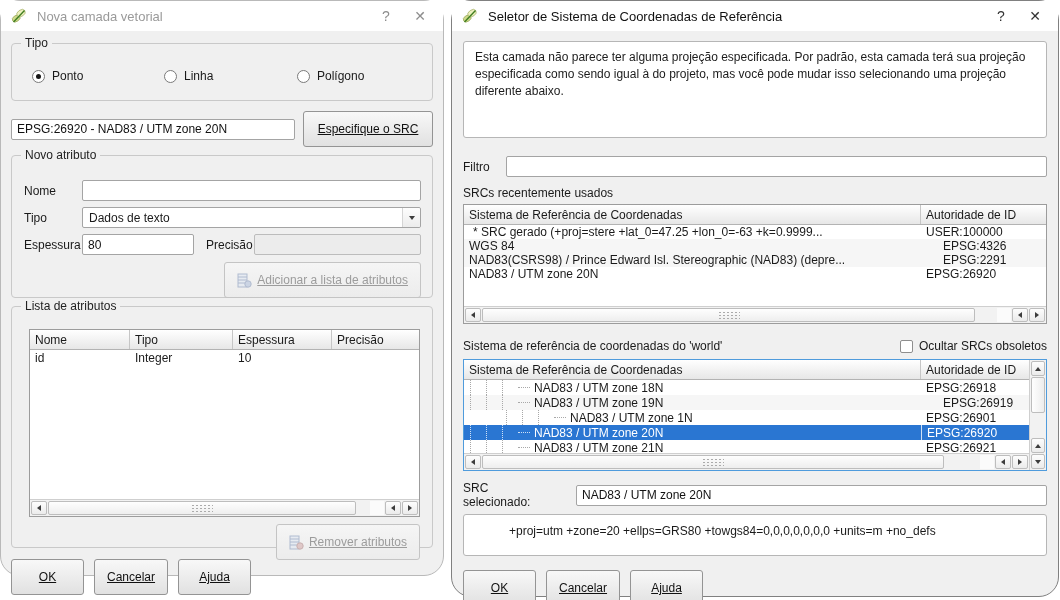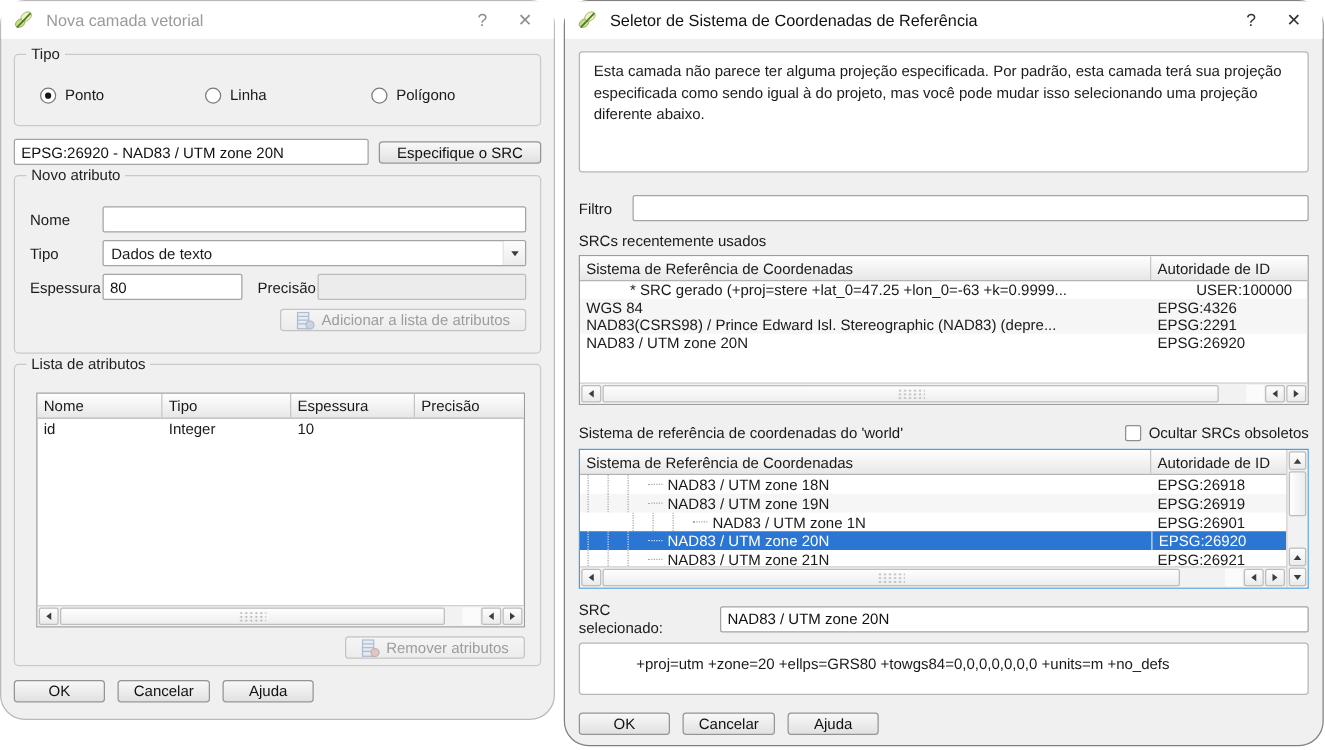--- a/index.html
+++ b/index.html
@@ -42,36 +42,36 @@
   .input { background: #fff; border: 1px solid #a4a4a4; border-radius: 2px; height: 21px;
            padding: 0 5px; font-family: "Liberation Sans", sans-serif; font-size: 12px; color: #111; width: 100%; }
   .input.disabled { background: #ececec; border-color: #bcbcbc; }
 
   .combo { background: #fff; border: 1px solid #a4a4a4; border-radius: 2px; height: 21px;
            display: flex; align-items: center; justify-content: space-between; padding-left: 6px; }
   .combo .arrow-box { width: 18px; align-self: stretch; display: flex; align-items: center; justify-content: center;
                       background: linear-gradient(#fdfdfd,#ececec); border-left: 1px solid #d5d5d5; border-radius: 0 2px 2px 0; }
 
   
-  .btn { height: 18px; padding: 4px 12px; background: linear-gradient(#f8f8f8,#e1e1e1);
+  .btn { height: 36px; padding: 4px 12px; background: linear-gradient(#f8f8f8,#e1e1e1);
          border: 1px solid #949494; border-radius: 3px; display: inline-flex; align-items: center;
-         justify-content: center; gap: 5px; font-size: 12px; color: #111; white-space: nowrap; }
+         justify-content: center; gap: 5px; font-size: 12px; color: #111; white-space: nowrap; text-decoration: underline; }
   .btn.disabled { background: linear-gradient(#f5f5f5,#ececec); border-color: #c4c4c4; color: #9c9c9c; }
 
   
   .tbl { background: #fff; border: 1px solid #9c9c9c; display: flex; flex-direction: row; overflow: hidden; }
   .tmain { flex: 1; display: flex; flex-direction: column; min-width: 0; }
   .thead { display: flex; height: 20px; flex: 0 0 auto;
            background: linear-gradient(#ffffff,#e7e7e7); border-bottom: 1px solid #b3b3b3; }
   .th { display: flex; align-items: center; padding: 0 5px; border-right: 1px solid #c6c6c6; overflow: hidden; white-space: nowrap; }
   .th:last-child { border-right: none; }
   .rows { flex: 1; overflow: hidden; display: flex; flex-direction: column; }
   .tr { display: flex; flex: 0 0 auto; align-items: stretch; white-space: nowrap; }
   .tc { display: flex; align-items: center; padding: 0 5px; overflow: hidden; }
-  .tr.alt { background: #f6f6f6; }
+  .tr.alt { background: #f6f6f6; gap: 17px; }
   .tr.sel { background: #2a76d2; color: #fff; }
 
   
   .gv { width: 16px; align-self: stretch; border-left: 1px dotted #a8a8a8; flex: 0 0 auto; }
   .gh { width: 12px; height: 7px; border-bottom: 1px dotted #a8a8a8; margin-bottom: 7px; flex: 0 0 auto; }
   .tr .name-cell { padding: 0; }
   .tr .name-cell .cell-text { padding: 0 4px; overflow: hidden; text-overflow: ellipsis; }
 
   
   .hscroll { height: 17px; flex: 0 0 auto; background: #f2f2f2; border-top: 1px solid #cfcfcf;
@@ -279,21 +279,21 @@
 
     <div style="margin-top:9px;">SRCs recentemente usados</div>
 
     <div class="tbl" style="margin-top:4px;height:120px;">
       <div class="tmain">
         <div class="thead">
           <span class="th" style="flex:0 0 457px;">Sistema de Referência de Coordenadas</span>
           <span class="th" style="flex:1;">Autoridade de ID</span>
         </div>
         <div class="rows">
-          <div class="tr" style="height:14px;padding-left:31px;">
+          <div class="tr" style="height:14px;">
             <span class="tc" style="flex:0 0 457px;padding-left:9px;">* SRC gerado (+proj=stere +lat_0=47.25 +lon_0=-63 +k=0.9999...</span>
             <span class="tc" style="flex:1;">USER:100000</span>
           </div>
           <div class="tr alt" style="height:14px;">
             <span class="tc" style="flex:0 0 457px;">WGS 84</span>
             <span class="tc" style="flex:1;">EPSG:4326</span>
           </div>
           <div class="tr alt" style="height:14px;">
             <span class="tc" style="flex:0 0 457px;">NAD83(CSRS98) / Prince Edward Isl. Stereographic (NAD83) (depre...</span>
             <span class="tc" style="flex:1;">EPSG:2291</span>

